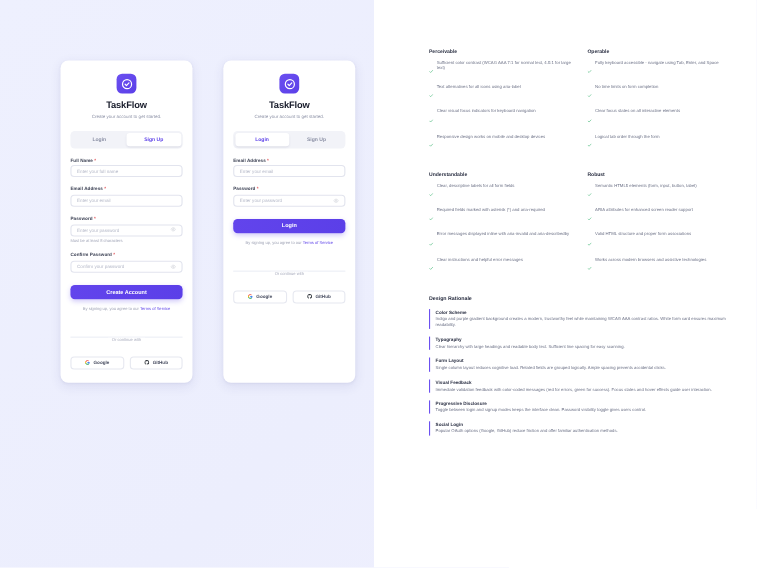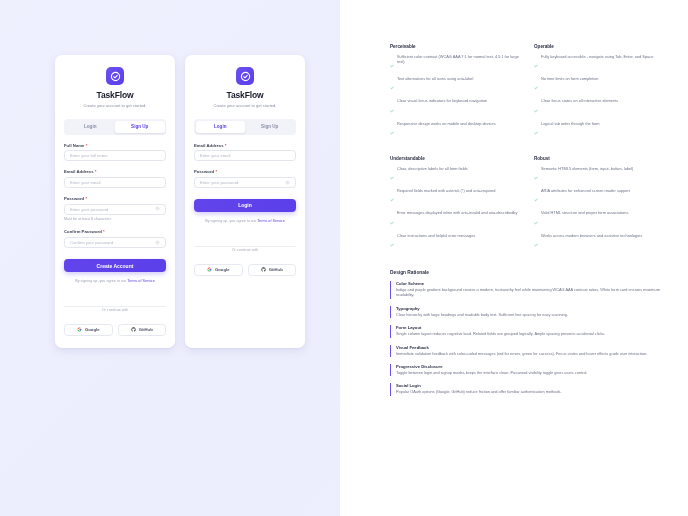--- a/index.html
+++ b/index.html
@@ -6,21 +6,21 @@
   html, body { width: 688px; height: 516px; }
   body {
     font-family: "Liberation Sans", sans-serif;
     background: linear-gradient(135deg, #eef0fe 0%, #eceefd 55%, #f0f0fe 100%);
     color: #1f2333;
     -webkit-font-smoothing: antialiased;
   }
   .page { position: relative; width: 688px; height: 516px; overflow: hidden; }
 
   
-  .cards { position: absolute; left: 55px; top: 55px; display: flex; gap: 10px; }
+  .cards { position: absolute; left: 55px; top: 55px; display: flex; gap: 28px; }
   .card {
     width: 120px;
     background: #ffffff;
     border-radius: 7px;
     box-shadow: 0 3px 10px rgba(60,60,130,.09), 0 1px 2px rgba(60,60,130,.06);
     padding: 10px 9px 12px 9px;
   }
   .logo-wrap { display: flex; justify-content: center; margin-top: 2px; }
   .logo {
     width: 18px; height: 18px; border-radius: 5px;

